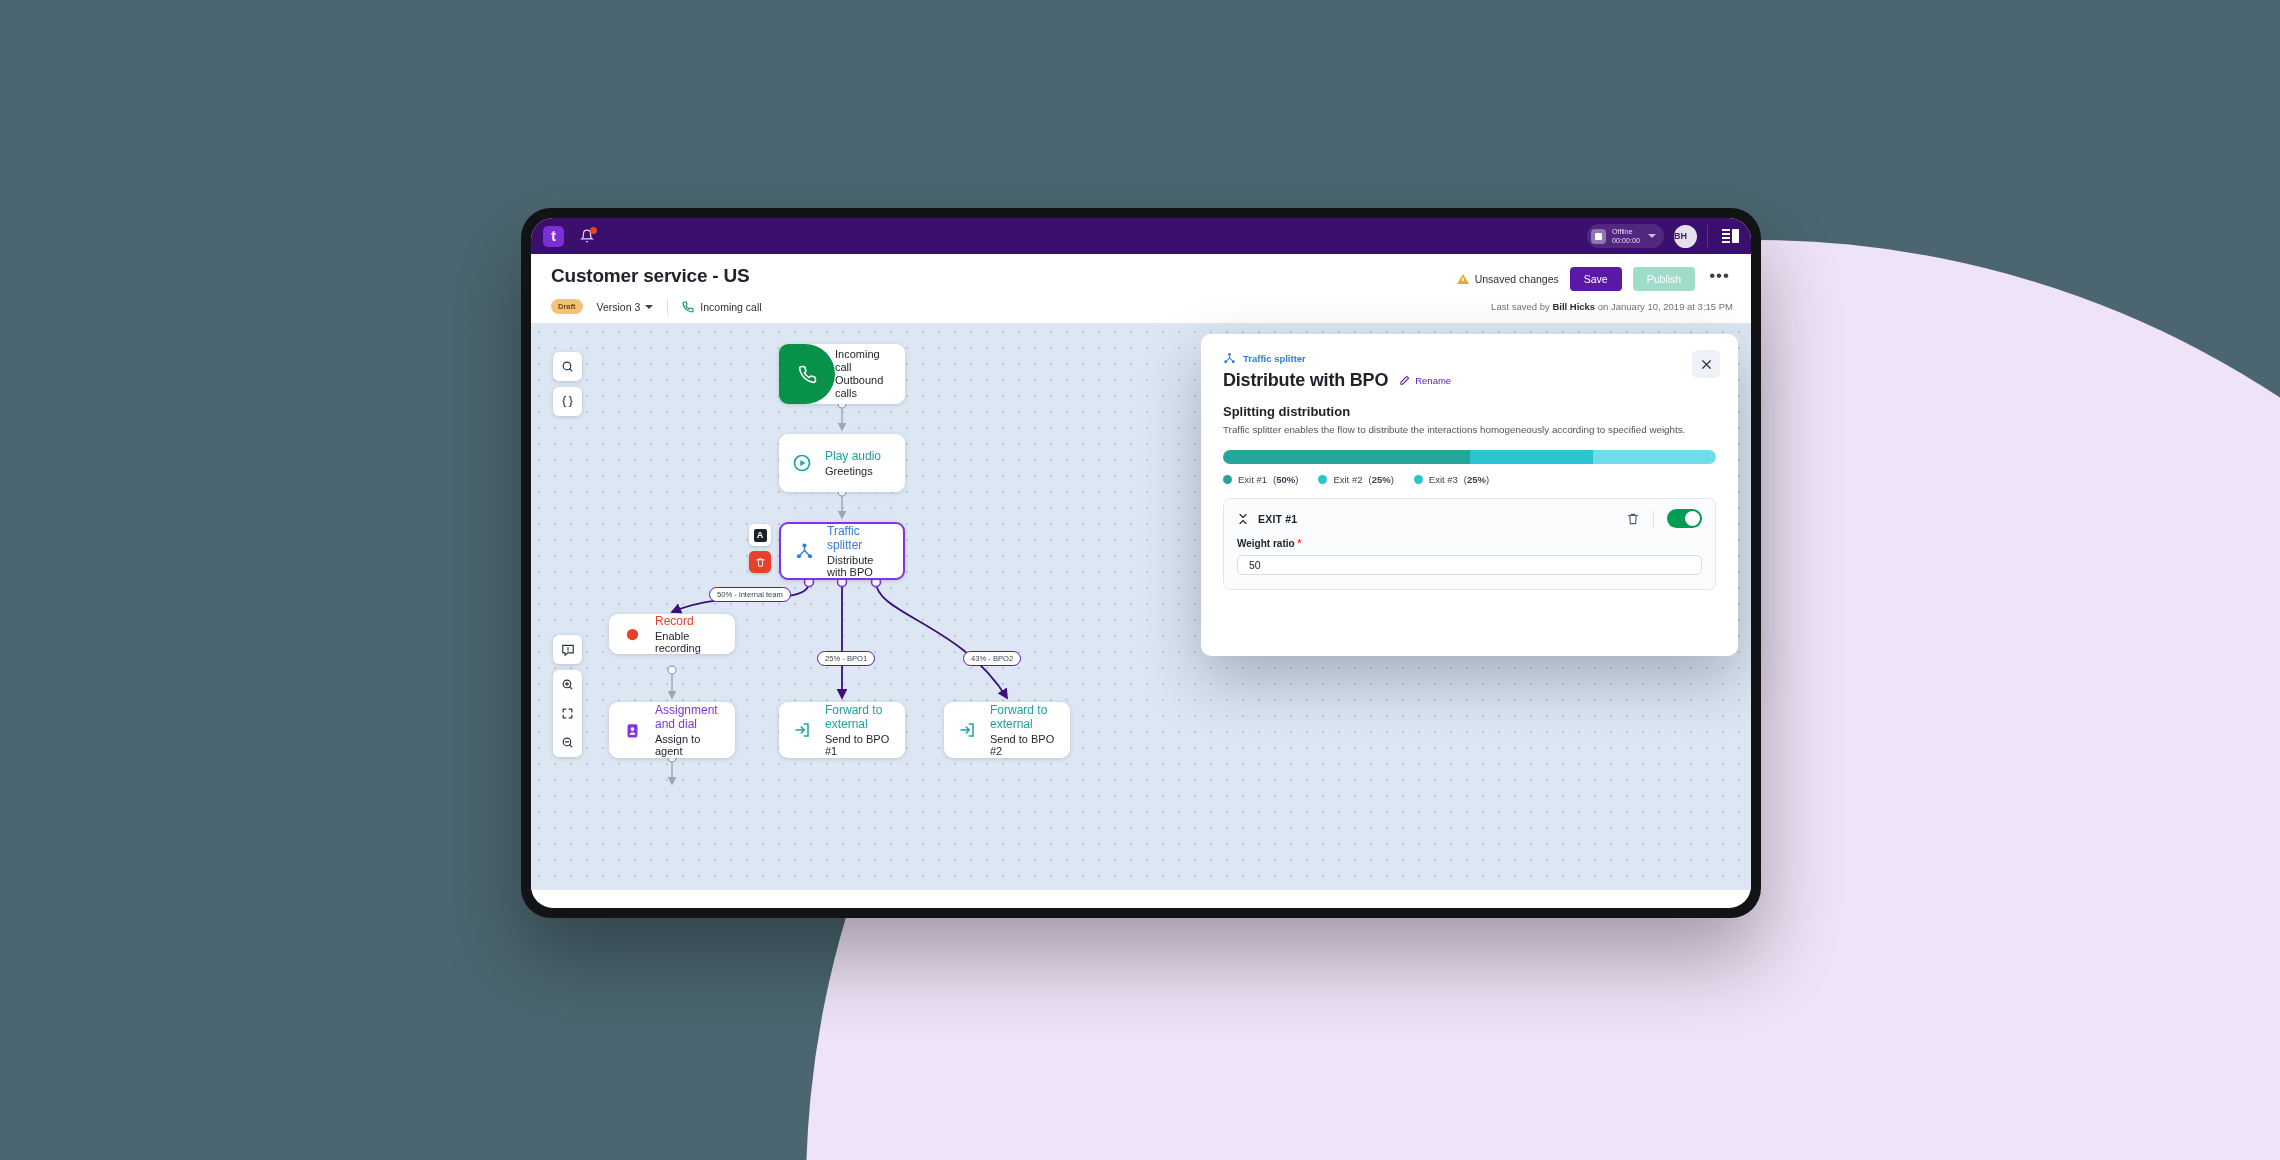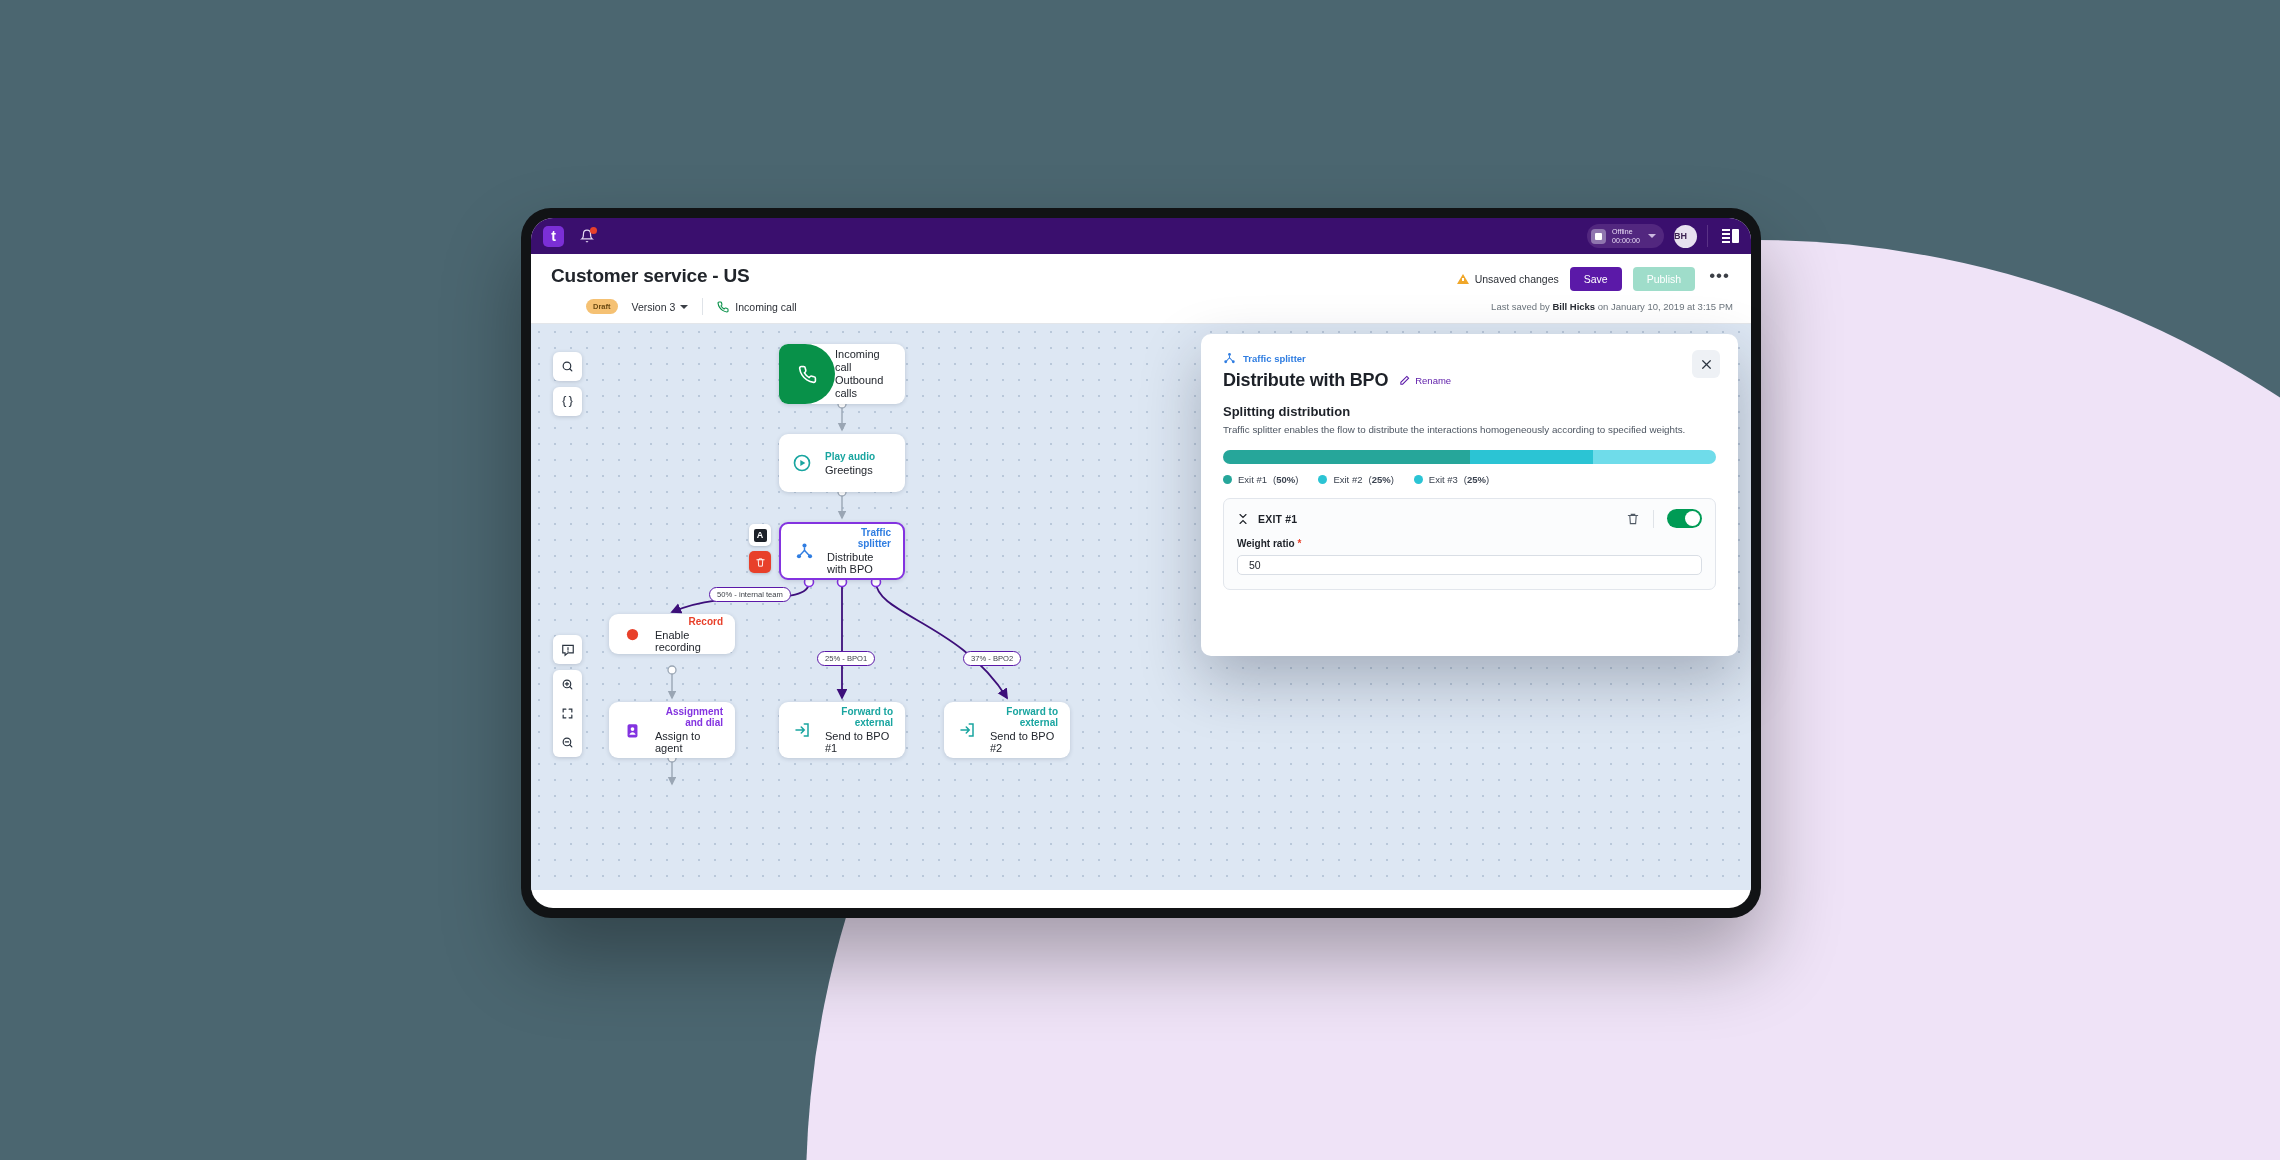--- a/index.html
+++ b/index.html
@@ -128,21 +128,21 @@
   .version-bar {
     background: #fff;
     display: flex; align-items: center;
     padding: 7px 18px 8px 20px;
     gap: 14px;
     border-bottom: 1px solid #e3e6ea;
   }
   .badge-draft {
     background: #f5c173; color: #6b4a13;
     font-size: 7.5px; font-weight: bold;
-    padding: 3px 7px; border-radius: 9px; margin-left: 35px;
+    padding: 3px 7px; border-radius: 9px;
   }
   .version-label { font-size: 10.5px; color: #2b2f36; display:flex; align-items:center; gap:5px; cursor:pointer;}
   .chev-dark { width:0;height:0;border-left:4px solid transparent;border-right:4px solid transparent;border-top:4px solid #3b3f46;}
   .vbar-div { width:1px; height:17px; background:#dfe3e8; }
   .entry-point { display:flex; align-items:center; gap:6px; font-size:10.5px; color:#2b2f36; }
   .version-right { margin-left:auto; font-size: 9.5px; color: #6c757d; }
   .version-right b { color:#2b2f36; }
 
   
   .canvas {
@@ -178,21 +178,21 @@
     border-radius: 9px;
     box-shadow: 0 1px 4px rgba(25,40,65,.17);
     display: flex; align-items: center;
     overflow: hidden;
   }
   .node-ico {
     width: 46px; min-width:46px; height: 100%;
     display: flex; align-items: center; justify-content: center;
   }
   .node-txt { padding-right: 12px; }
-  .node-type { font-size: 10px; font-weight: bold; margin-bottom: 2px; text-align: right; }
+  .node-type { font-size: 12px; font-weight: normal; margin-bottom: 2px; }
   .node-name { font-size: 11px; color: #22262d; }
   .node-name-2 { font-size: 11px; color: #22262d; line-height: 13px; }
 
   .node-incoming { left: 248px; top: 20px; width: 126px; height: 60px; }
   .node-incoming .node-ico {
     background: #089149; border-radius: 9px 80px 80px 9px; width: 56px; min-width:56px;
   }
   .node-play { left: 248px; top: 110px; width: 126px; height: 58px; }
   .node-split {
     left: 248px; top: 198px; width: 126px; height: 58px;
@@ -551,21 +551,21 @@
             </svg>
       </div>
       <div class="node-txt">
         <div class="node-type" style="color:#19a5a0">Forward to external</div>
         <div class="node-name">Send to BPO #2</div>
       </div>
     </div>
 
     <div class="edge-label el-1">50% - internal team</div>
     <div class="edge-label el-2">25% - BPO1</div>
-    <div class="edge-label el-3">37% - BPO2</div>
+    <div class="edge-label el-3">43% - BPO2</div>
   </div>
 
 </div>
 </div>
 
 <div class="config-panel">
   <div class="cp-head">
     <div class="cp-kicker">
       <svg width="13" height="13" viewBox="0 0 24 24" fill="#2f7de1">
           <circle cx="12" cy="4.5" r="2.6"></circle>

